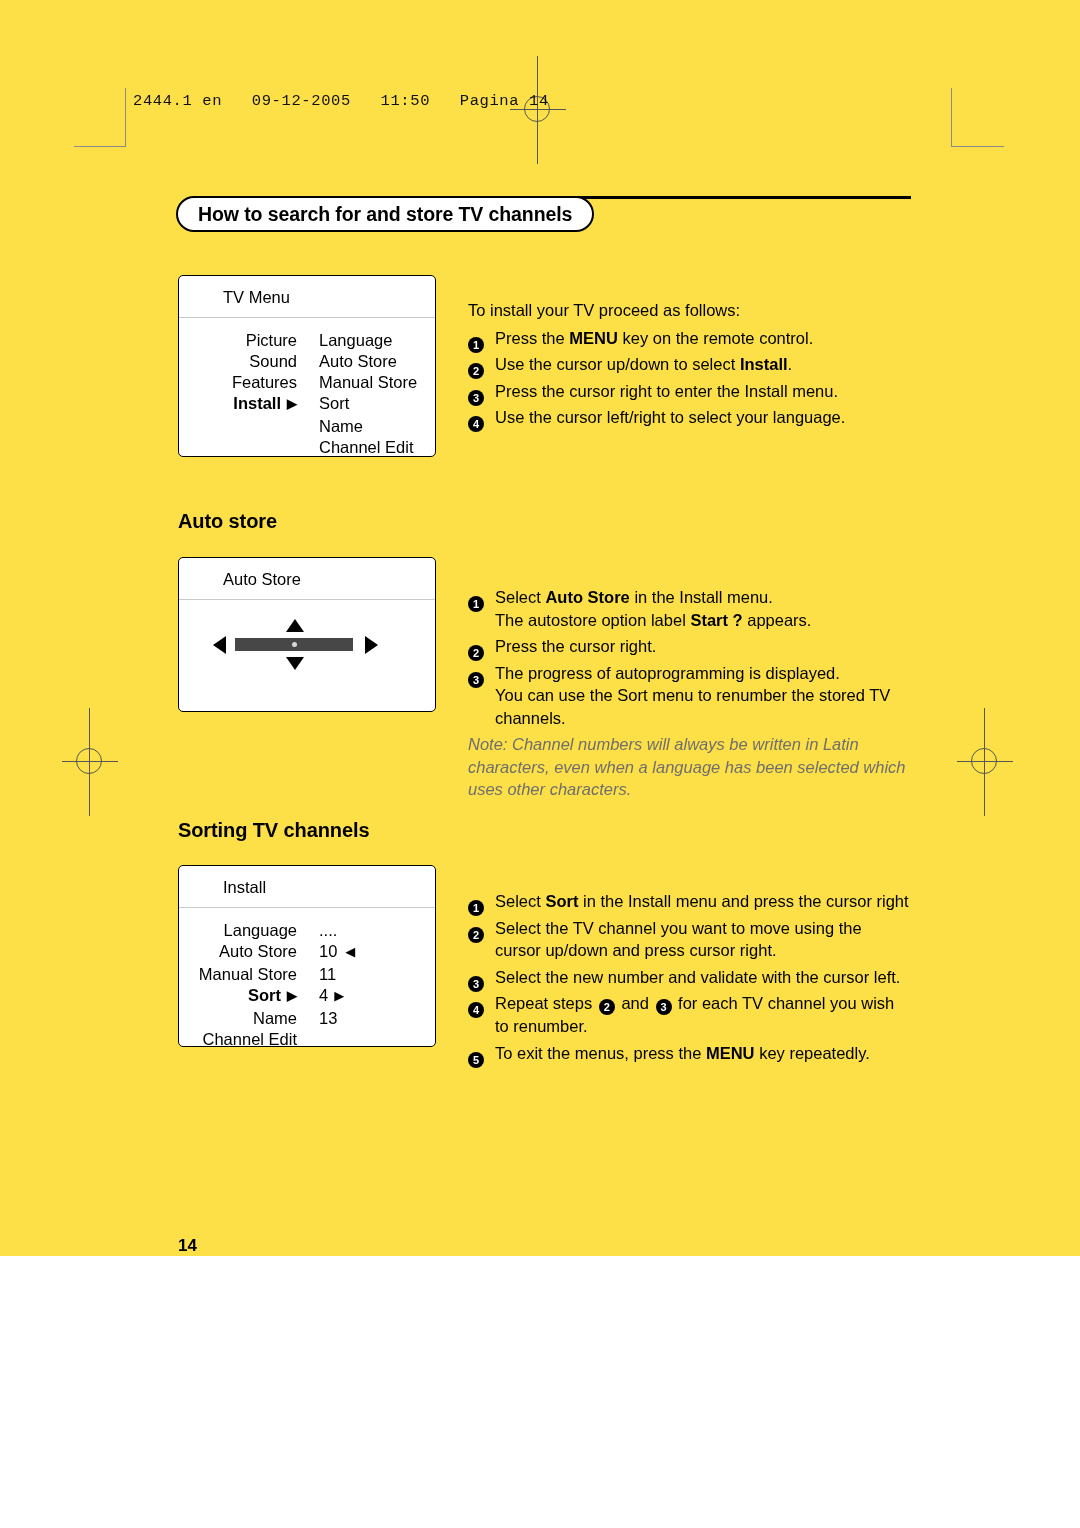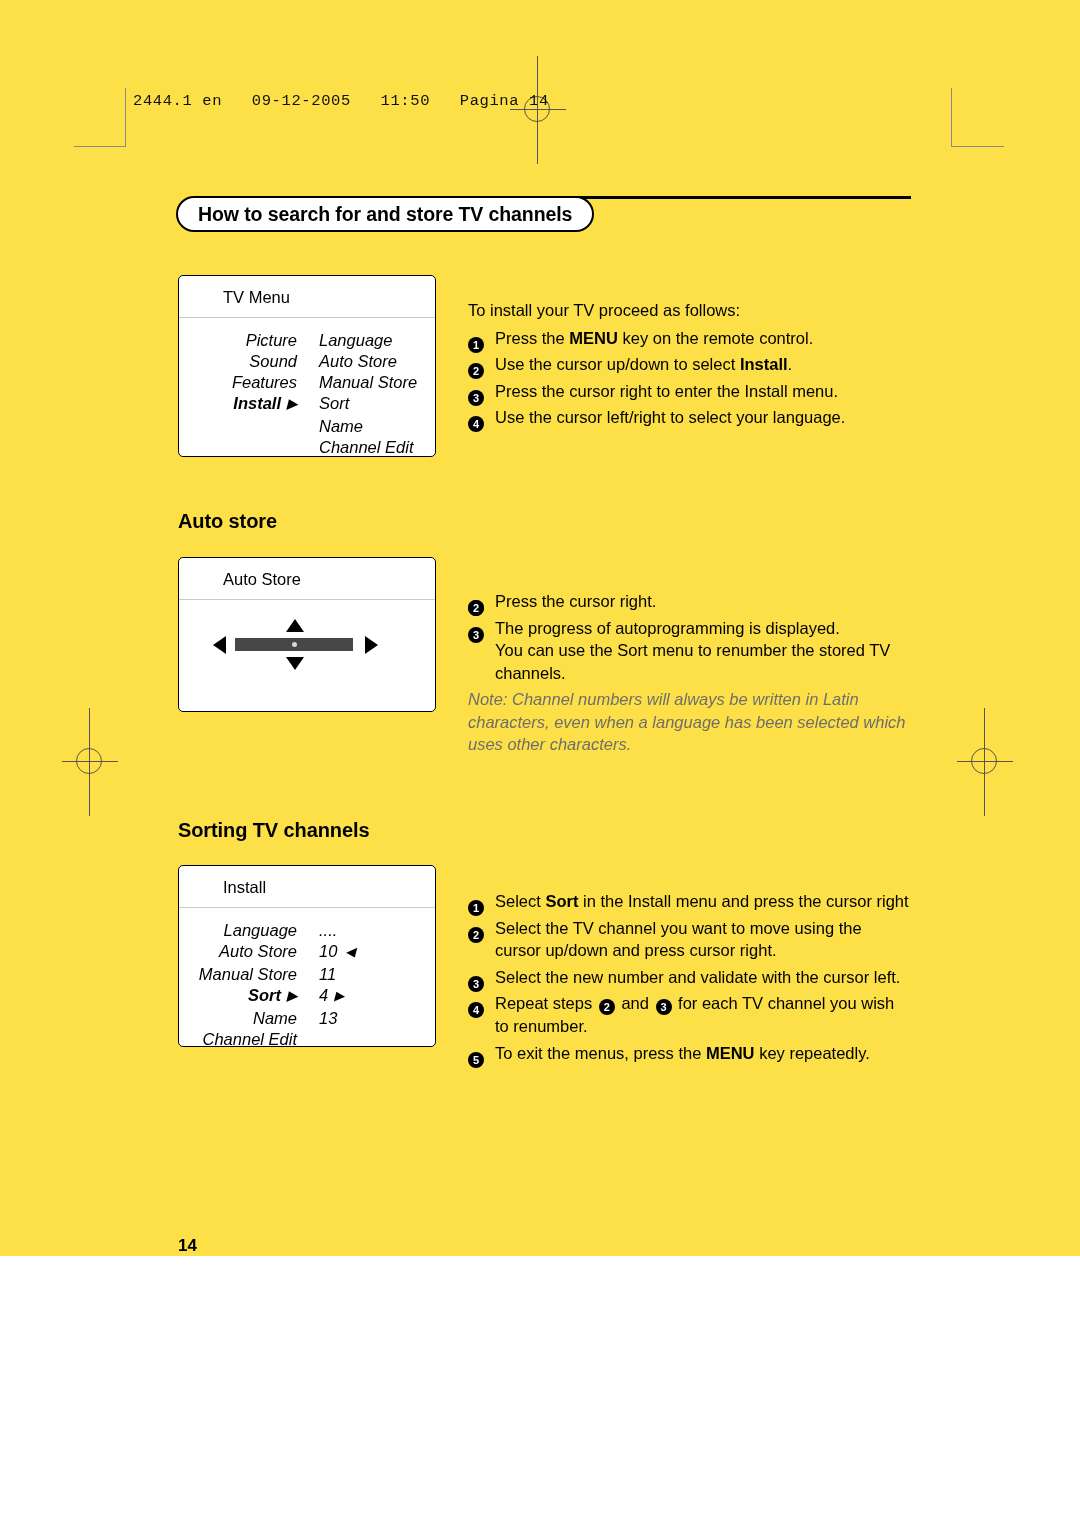--- a/index.html
+++ b/index.html
@@ -141,21 +141,20 @@
   .osd-sep {
     position: absolute;
     left: 0;
     right: 0;
     height: 1px;
     background: #c9c9c9;
   }
   .osd-body {
     position: relative;
     padding-top: 12px;
-    font-style: italic;
   }
   .osd-row {
     display: flex;
     font-size: 16.5px;
     line-height: 20px;
     margin-bottom: 1px;
   }
   .osd-col-l {
     width: 118px;
     text-align: right;
@@ -392,21 +391,21 @@
         <div class="tri down"></div>
         <div class="prog-bar">
           <div class="prog-dot"></div>
         </div>
       </div>
     </div>
   </div>
 
   <div class="instr-block" style="left:468px; top:586px; width:442px;">
     <div id="auto-store-steps">
-        <div class="step"><span class="bullet-num"><span class="num-circle">1</span></span></div>
+        <div class="step"><span class="bullet-num"><span class="num-circle">1</span></span><span>Select <b>Auto Store</b> in the Install menu.<br>The autostore option label <b>Start ?</b> appears.</span></div>
         <div class="step"><span class="bullet-num"><span class="num-circle">2</span></span><span>Press the cursor right.</span></div>
         <div class="step"><span class="bullet-num"><span class="num-circle">3</span></span><span>The progress of autoprogramming is displayed.<br>You can use the Sort menu to renumber the stored TV channels.</span></div>
       </div>
     <div class="note">Note: Channel numbers will always be written in Latin characters, even when a language has been selected which uses other characters.</div>
   </div>
 
   <div class="sub-heading" style="left:178px; top:819px;">Sorting TV channels</div>
 
   <div class="osd-box" style="left:178px; top:865px; width:258px; height:182px;">
     <div class="osd-header">

